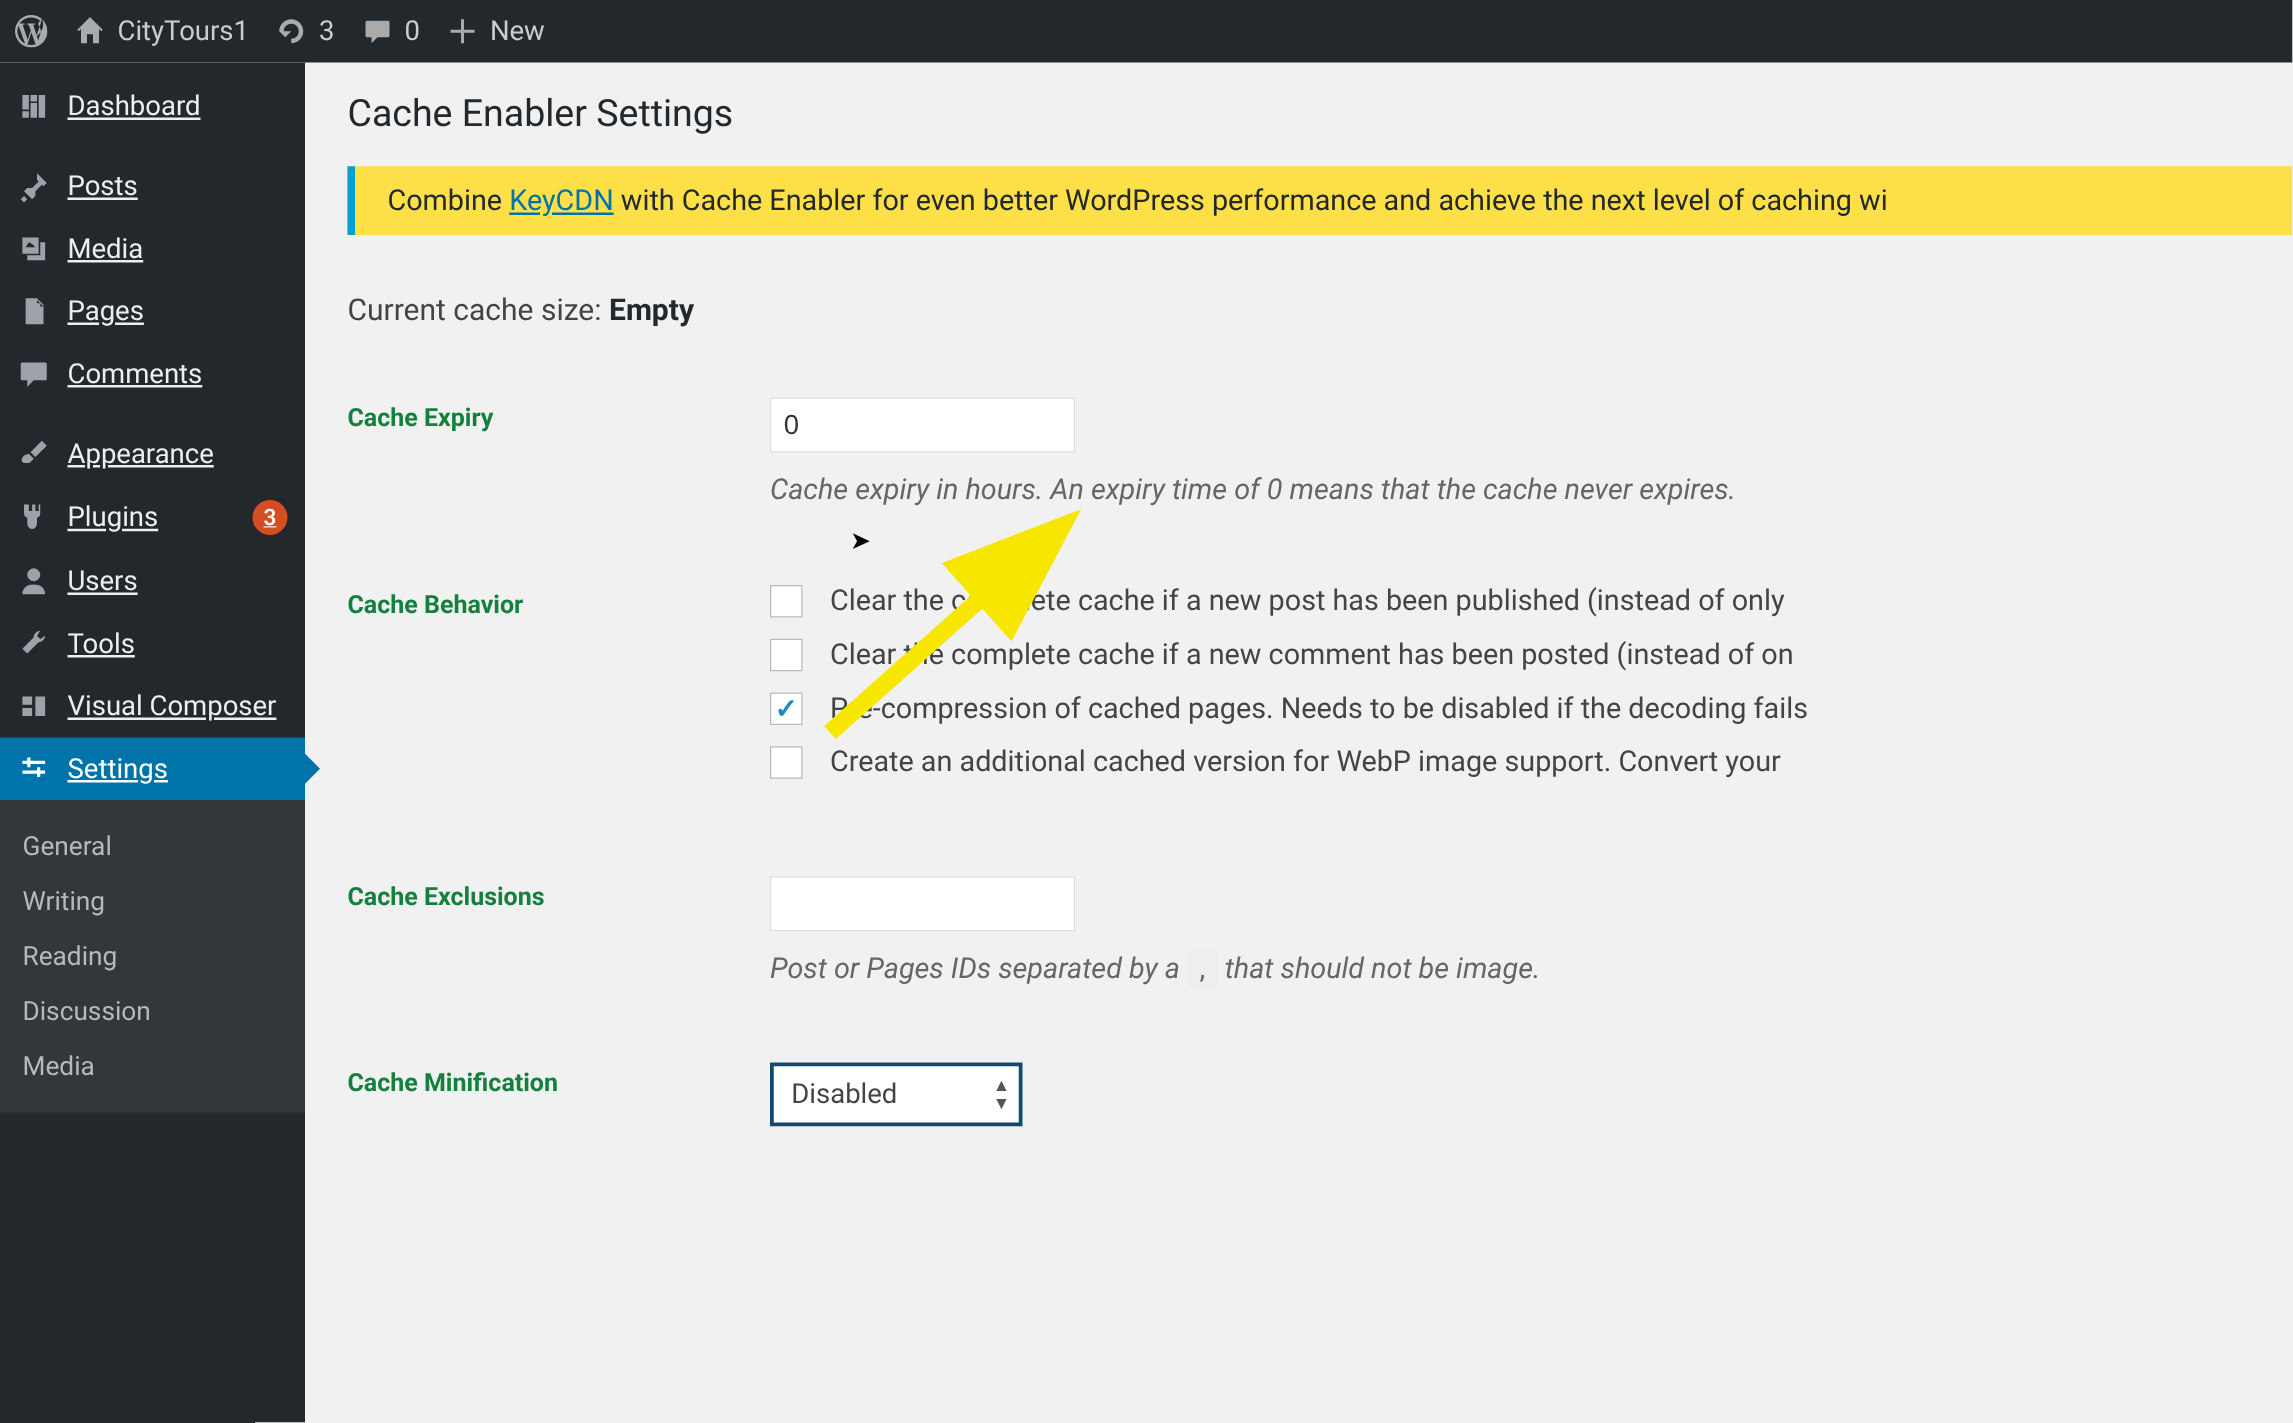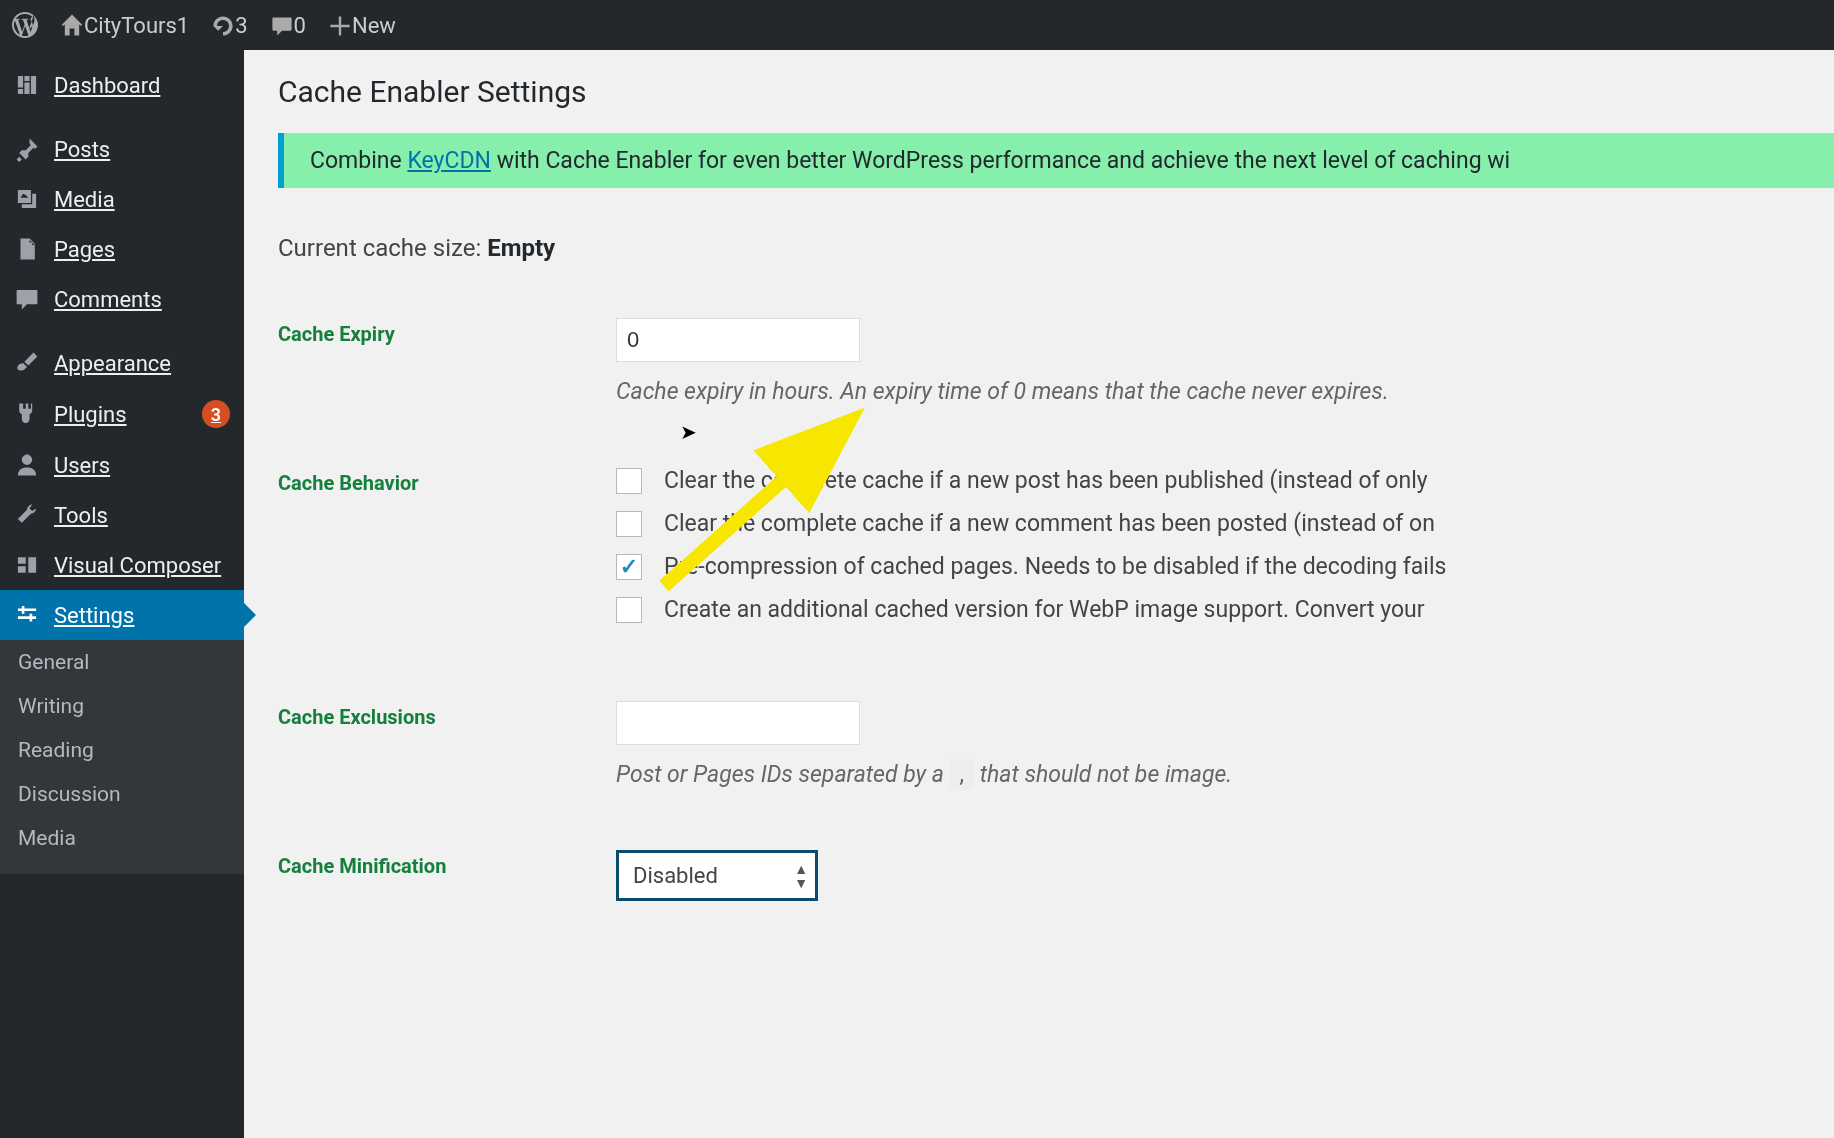--- a/index.html
+++ b/index.html
@@ -17,22 +17,22 @@
       background: #23282d;
       color: #eee;
       display: flex;
       align-items: center;
       padding: 0 12px;
       font-size: 22px;
       gap: 22px;
     }
     .adminbar .ab-item {
       display: flex;
-      align-items: flex-end;
-      gap: 0;
+      align-items: flex-start;
+      gap: 10px;
       color: #ccc;
       cursor: pointer;
     }
     .adminbar .ab-item svg { fill: #aaa; }
     .adminbar .count { color: #ccc; }
     
     .wrap-main { display: flex; height: calc(100% - 50px); }
     
     .sidebar {
       width: 244px;
@@ -79,21 +79,21 @@
       height: 28px;
       display: inline-flex;
       align-items: center;
       justify-content: center;
       font-size: 18px;
       font-weight: 600;
       padding: 0 6px;
     }
     .submenu {
       background: #32373c;
-      padding: 0 0 14px;
+      padding: 16px 0 14px;
     }
     .submenu .sub-item {
       padding: 10px 18px;
       color: #b4b9be;
       font-size: 21px;
       cursor: pointer;
     }
     
     .content {
       flex: 1;
@@ -102,21 +102,21 @@
       overflow: hidden;
     }
     h1.page-title {
       font-size: 30px;
       font-weight: 400;
       color: #23282d;
       margin-bottom: 24px;
     }
     .notice {
       border-left: 6px solid #00a0d2;
-      background: #86efac;
+      background: #fde047;
       padding: 14px 26px;
       font-size: 23px;
       margin-bottom: 46px;
     }
     .notice a { color: #0073aa; text-decoration: underline; }
     .cache-size {
       font-size: 24px;
       color: #444;
       margin-bottom: 42px;
     }

